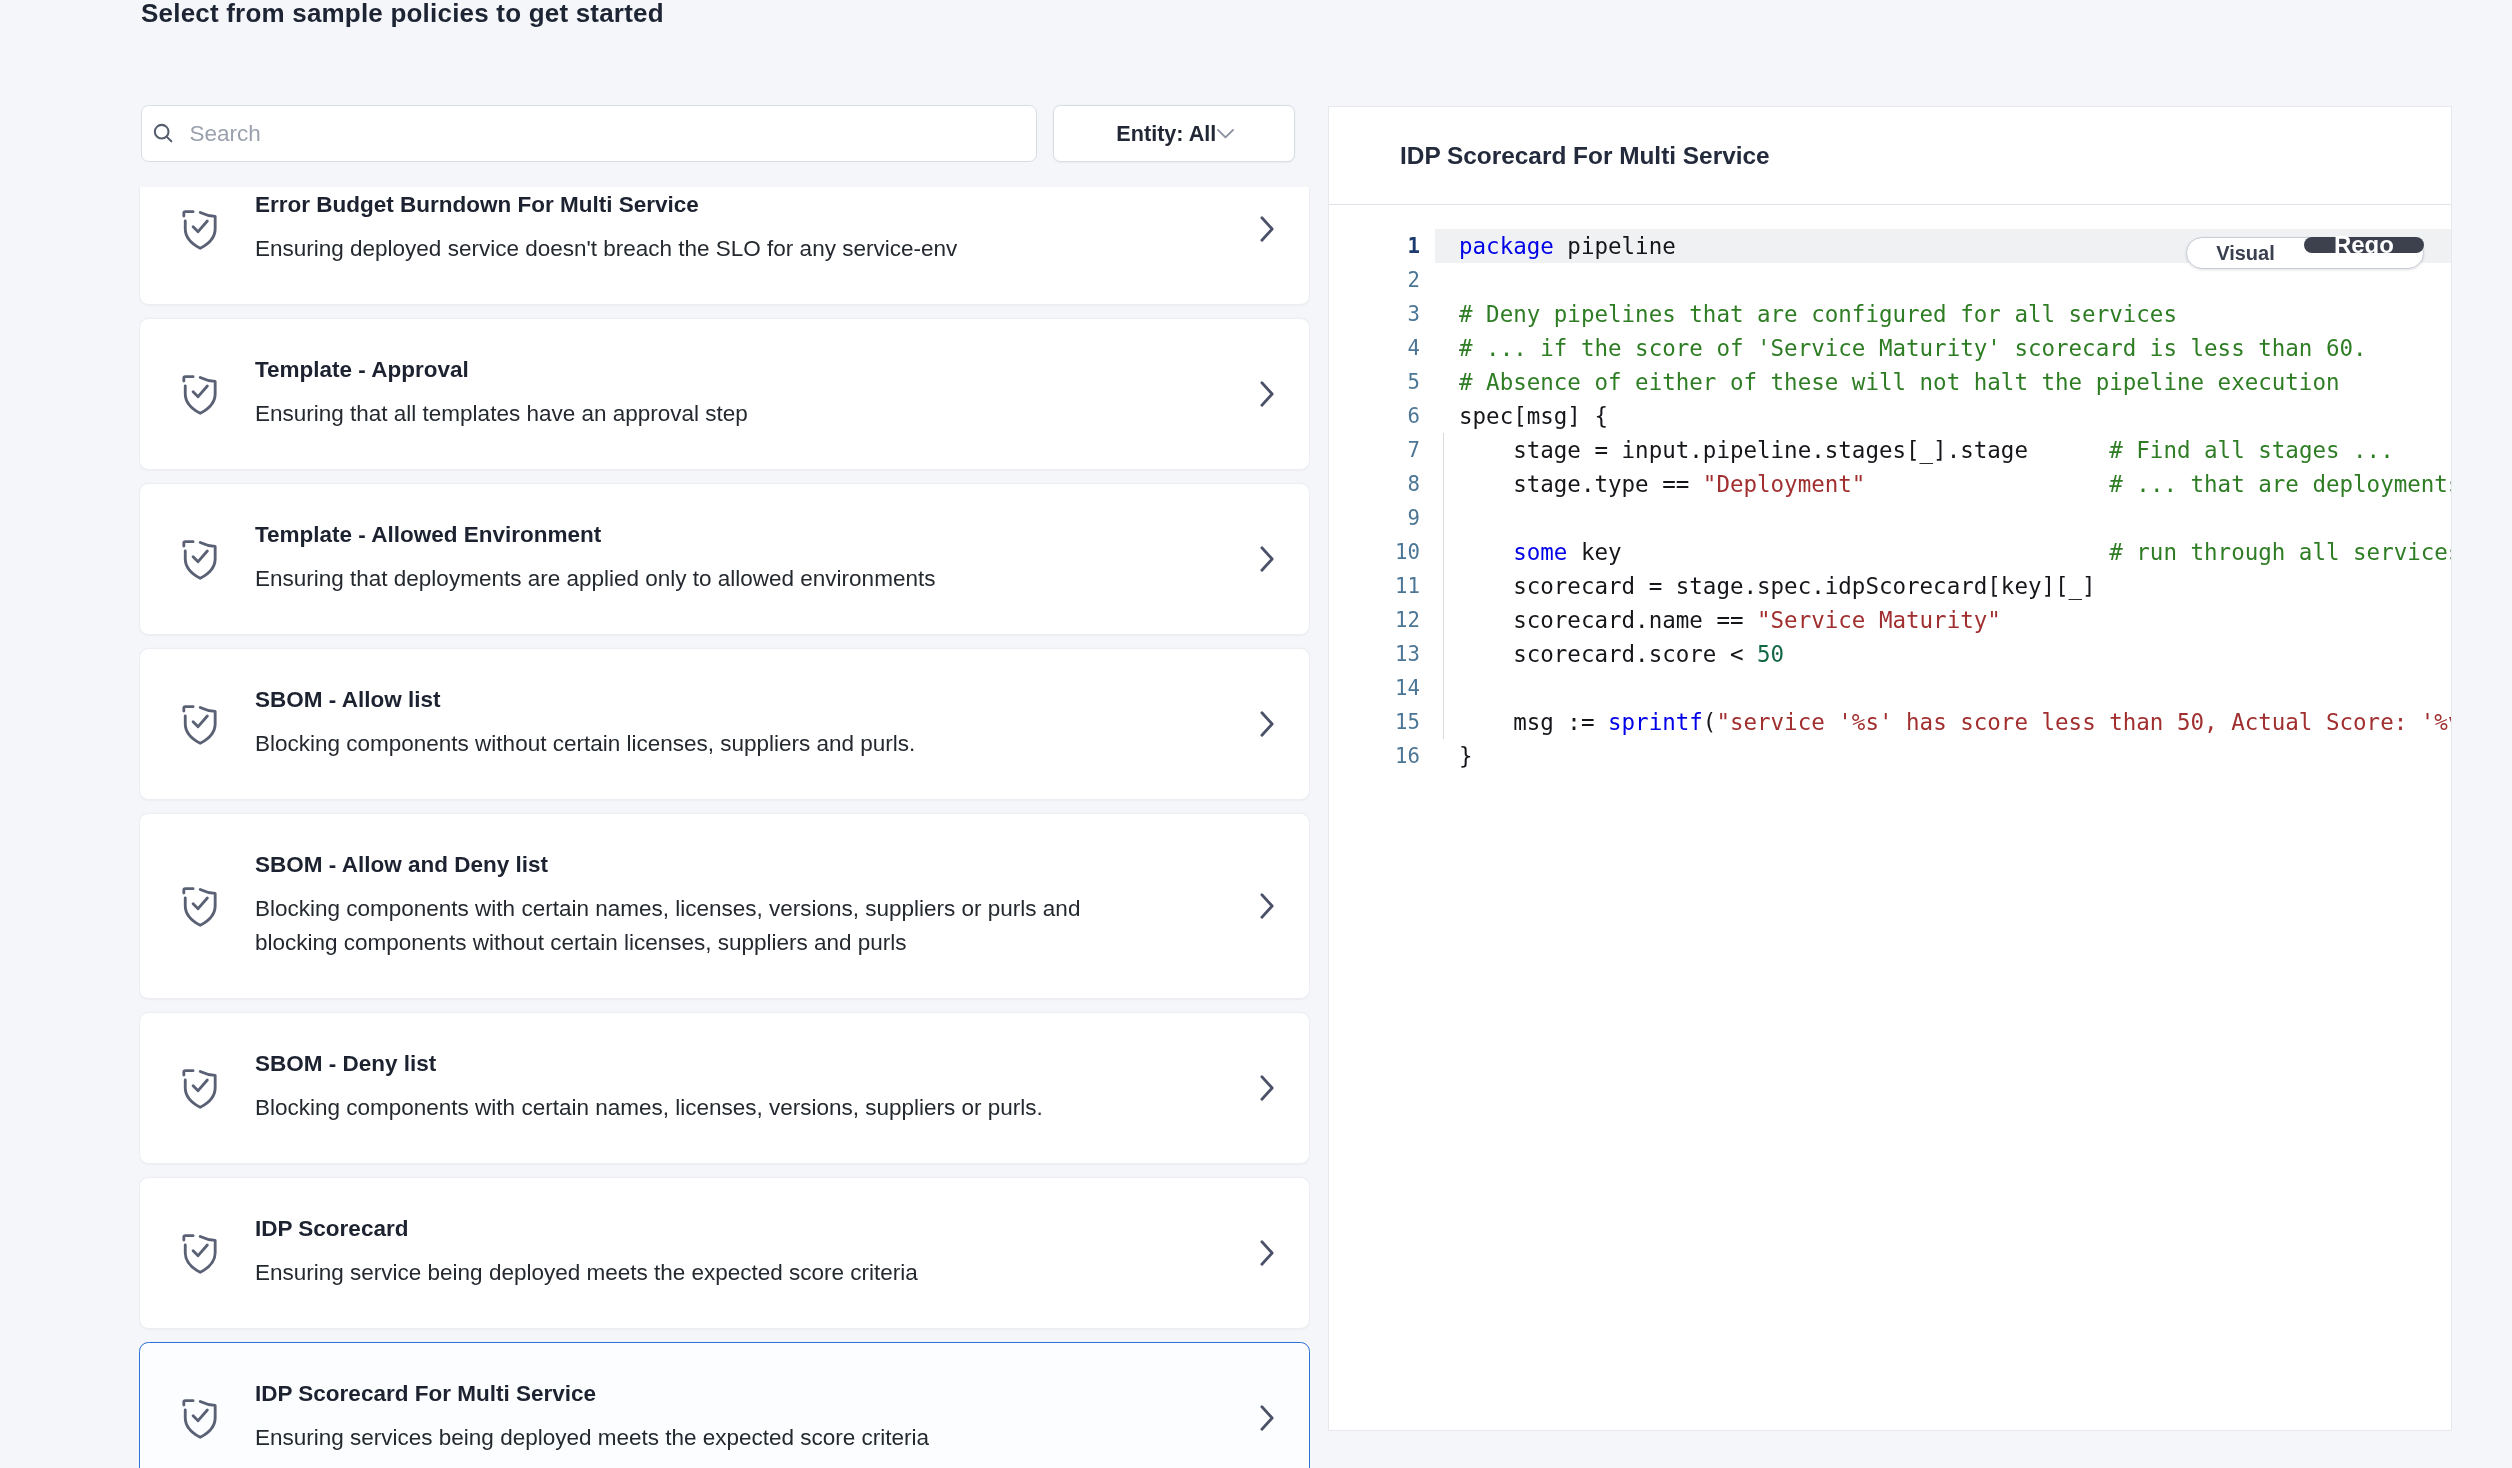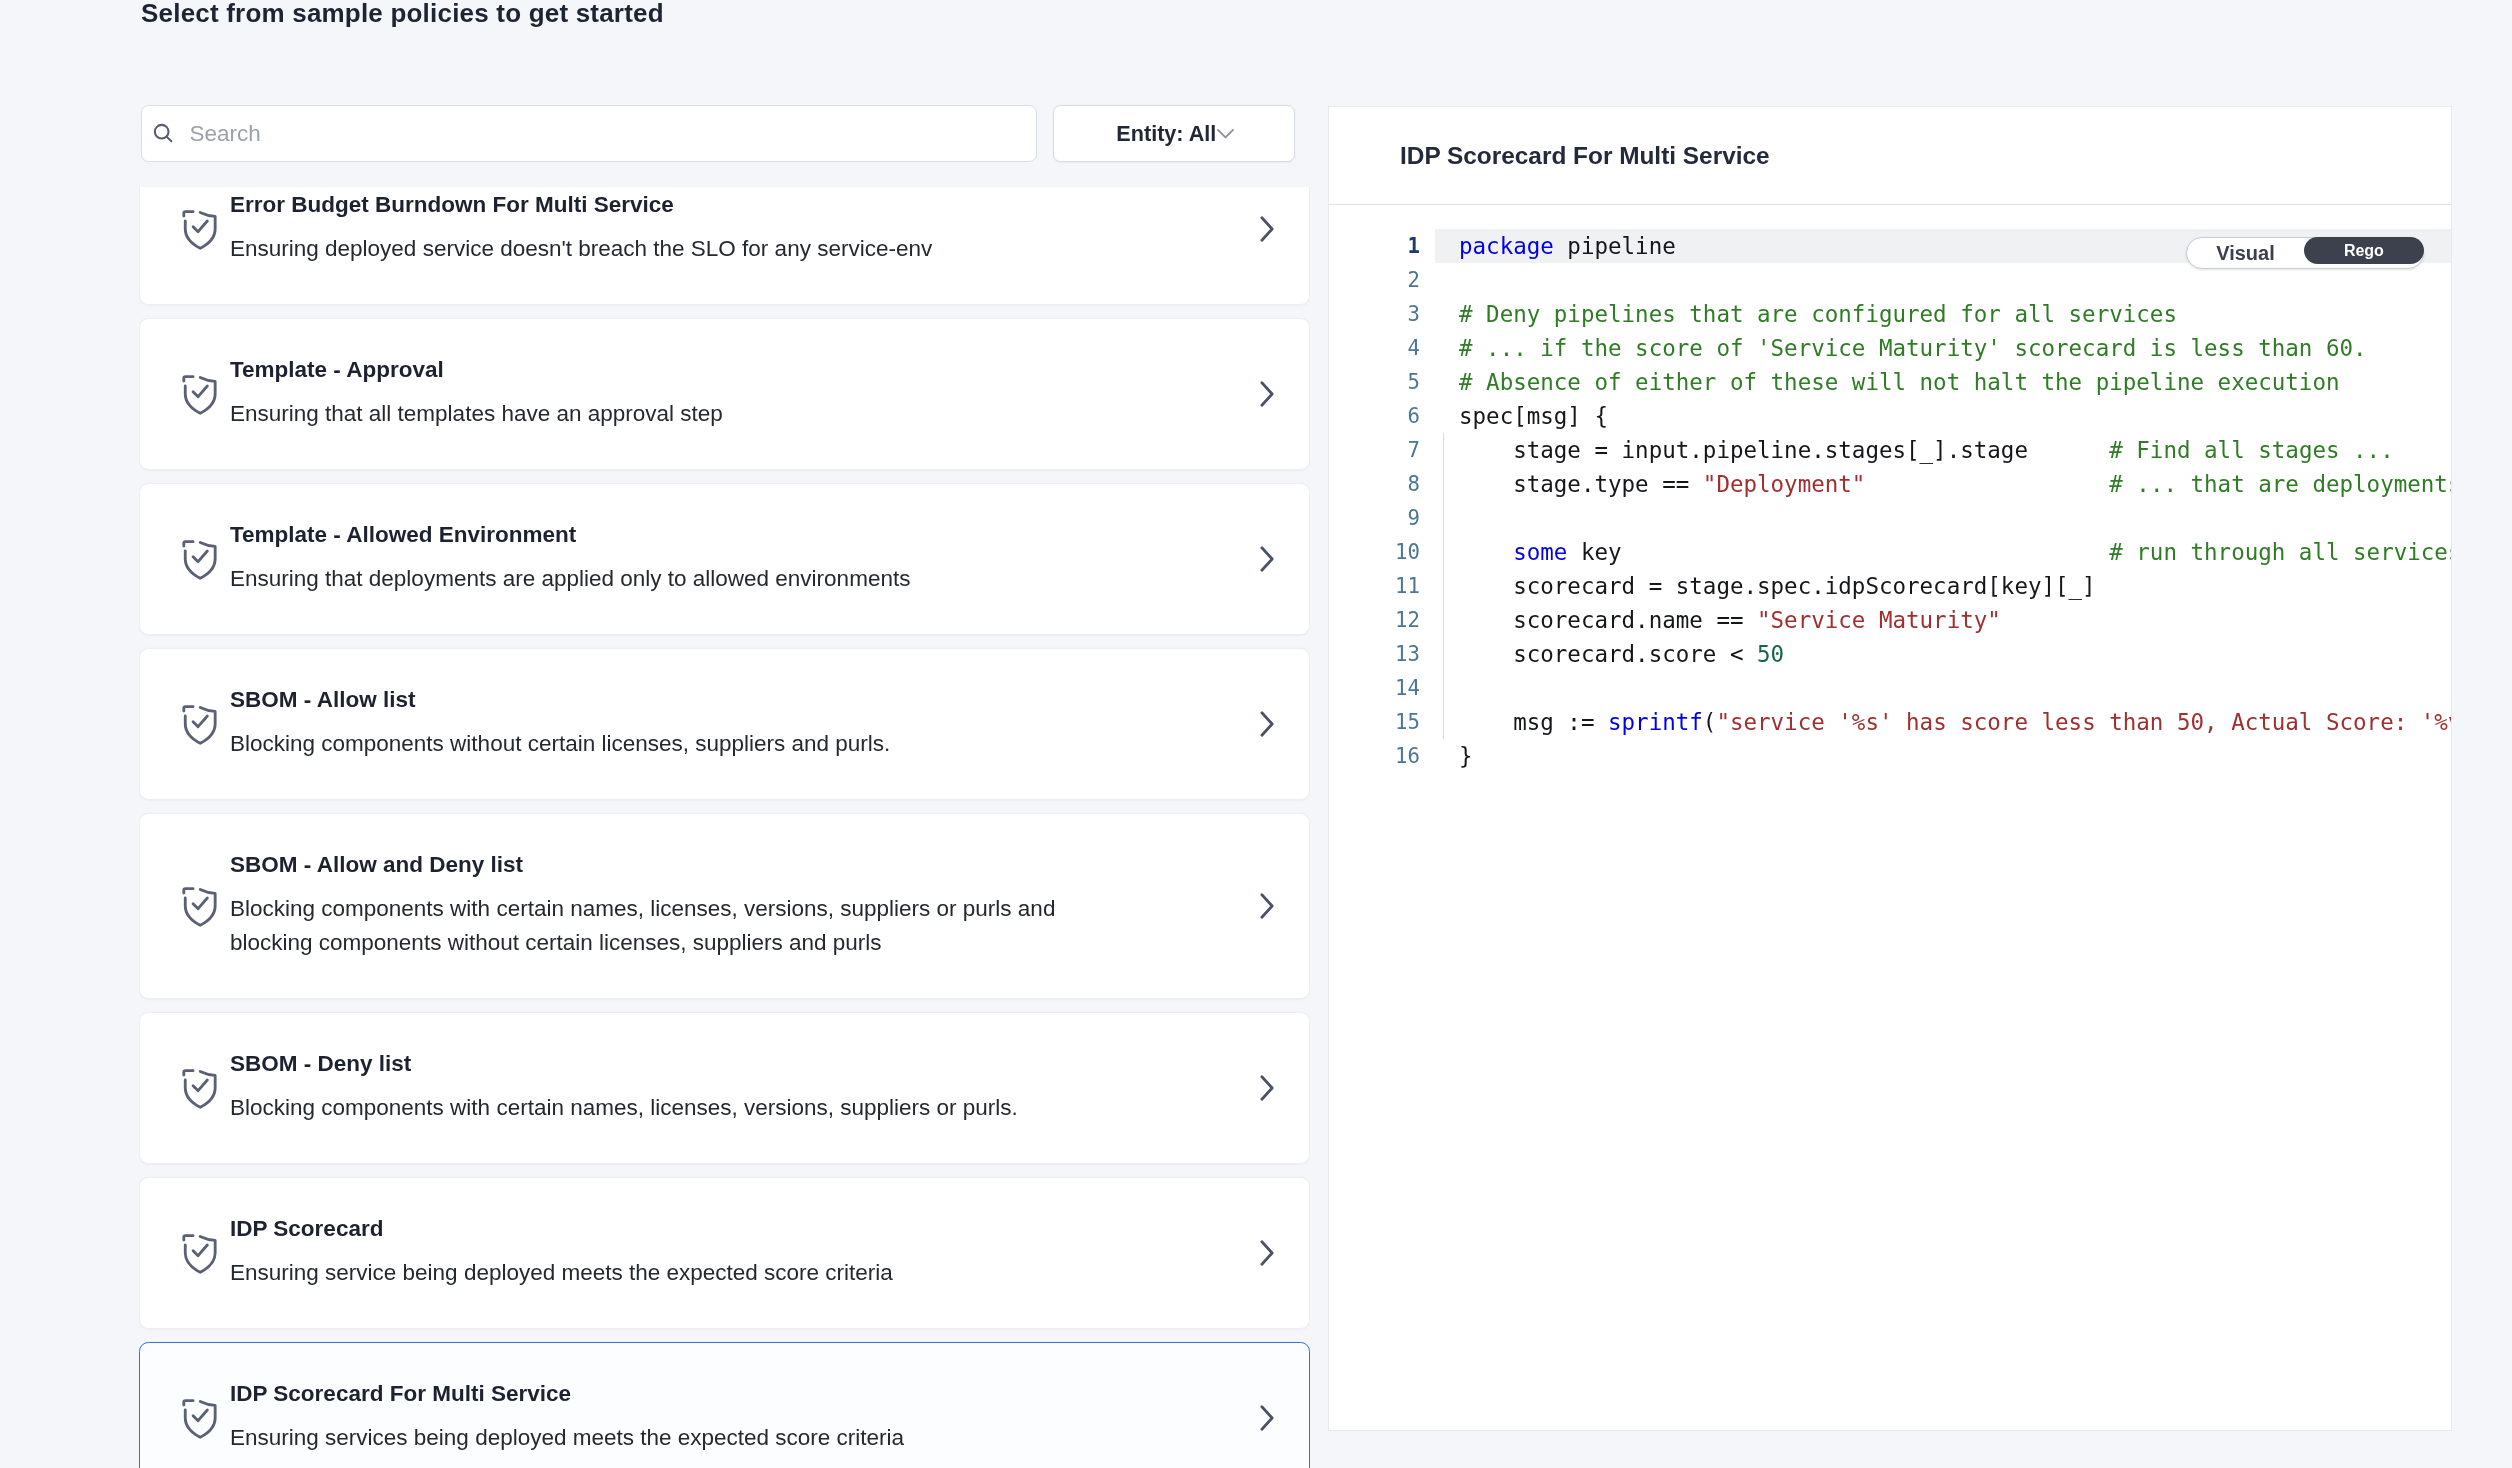--- a/index.html
+++ b/index.html
@@ -40,21 +40,21 @@
   .list-viewport {
     position: absolute; left: 139px; top: 187px; width: 1171px; height: 1281px;
     overflow: hidden;
   }
   .policy-list { display: flex; flex-direction: column; gap: 13px; margin-top: -34px; }
   .card {
     position: relative; background: #fff;
     border: 0.9px solid #eceef3; border-radius: 9.4px;
     box-shadow: 0 0.9px 1.9px rgba(16,24,40,.04);
     padding: 38px 90px 38px 38px;
-    display: flex; align-items: center; gap: 9px;
+    display: flex; align-items: center; gap: 34px;
     min-height: 146px; cursor: pointer; flex: none;
   }
   .card.selected { border: 1.9px solid var(--accent, #2e6fd8); background: #fcfdff; }
   .policy-icon { flex: 0 0 43px; width: 43px; display: flex; }
   .card-title { font-size: 22.5px; font-weight: 700; color: #1c2230; margin-bottom: 14px; }
   .card-desc { font-size: 22.5px; color: #24292f; line-height: 34px; max-width: 873px; }
   .chevron { position: absolute; right: 34px; top: 50%; transform: translateY(-50%); display: flex; }
 
   
   .panel {
@@ -95,24 +95,24 @@
     position: absolute; left: 857px; top: 130px; width: 238px; height: 32px;
     background: #fff; border: 0.9px solid #c8ccd7; border-radius: 16px;
     box-shadow: 0 0.9px 2.8px rgba(16,24,40,.12);
     display: flex; z-index: 3; cursor: pointer;
   }
   .toggle-visual {
     flex: 1; display: flex; align-items: center; justify-content: center;
     font-size: 20px; font-weight: 700; color: #3a4050;
   }
   .toggle-rego {
-    flex: 0 0 120px; height: 27px; margin: -0.9px -0.9px 0 0;
+    flex: 0 0 120px; height: 16px; margin: -0.9px -0.9px 0 0;
     background: var(--toggle-dark, #3d414e); border-radius: 16px;
     display: flex; align-items: center; justify-content: center;
-    color: #fff; font-size: 16px; font-weight: 700;
+    color: #fff; font-size: 24px; font-weight: 700;
   }
 </style>
 </head>
 <body>
 
 <h1 class="page-title">Select from sample policies to get started</h1>
 
 <div class="search-box">
   <span style="display:flex">
     <svg width="24.4" height="24.4" viewBox="0 0 24 24" fill="none" stroke="#555d6d" stroke-width="2" stroke-linecap="round">

